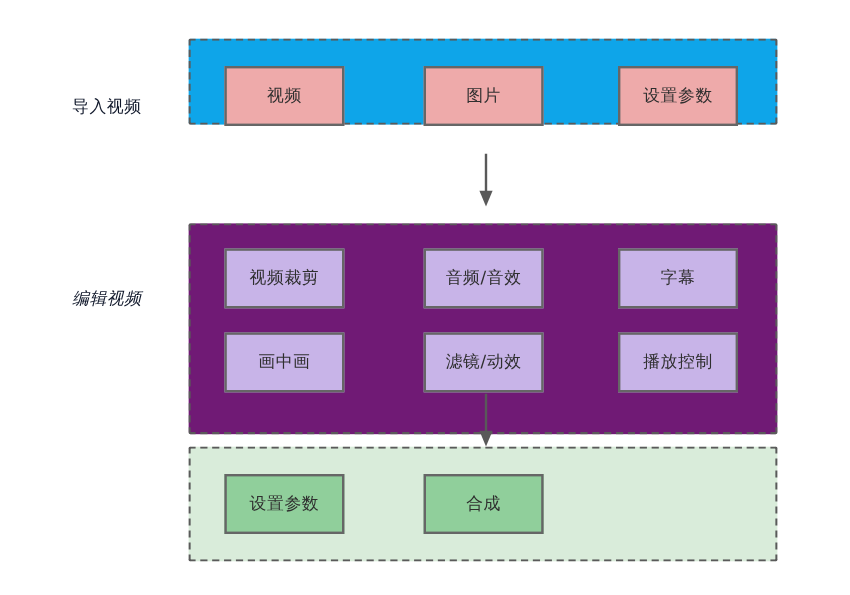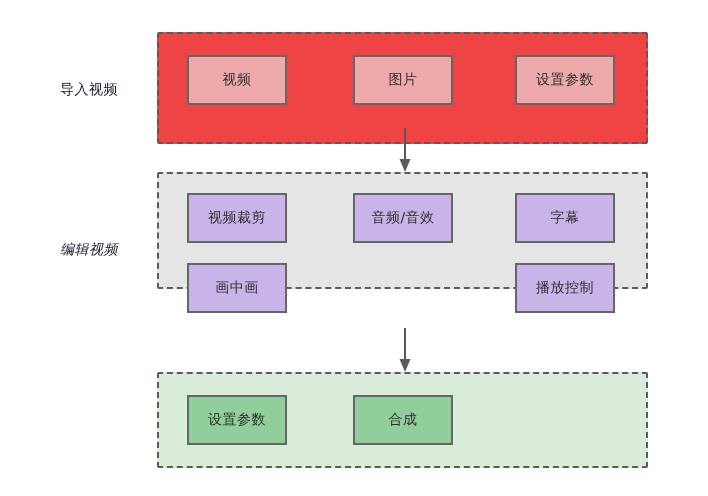--- a/index.html
+++ b/index.html
@@ -37,27 +37,27 @@
   .group {
     position: absolute;
     left: 157px;
     width: 491px;
     box-sizing: border-box;
     border: 2px dashed #5a5a5a;
     border-radius: 2px;
   }
   .group-import {
     top: 32px;
-    height: 112px;
-    background: #ef4444;
+    height: 72px;
+    background: #0ea5e9;
   }
   .group-edit {
-    top: 172px;
-    height: 117px;
-    background: #e5e5e5;
+    top: 186px;
+    height: 176px;
+    background: #701a75;
   }
   .group-export {
     top: 372px;
     height: 96px;
     background: #d9ecda;
   }
 
   
   .node {
     position: absolute;
@@ -118,20 +118,21 @@
   </div>
 
   <div class="stage-label" style="top:241px;font-style:italic;">编辑视频</div>
 
   <div class="group group-edit">
     <div class="node node-edit col-1 row-a">视频裁剪</div>
     <div class="node node-edit col-2 row-a">音频/音效</div>
     <div class="node node-edit col-3 row-a">字幕</div>
 
     <div class="node node-edit col-1 row-b">画中画</div>
+    <div class="node node-edit col-2 row-b">滤镜/动效</div>
     <div class="node node-edit col-3 row-b">播放控制</div>
   </div>
 
   <div class="arrow arrow-2">
     <svg width="14" height="45" viewBox="0 0 14 45">
       <line x1="7" y1="0" x2="7" y2="32" stroke="#595959" stroke-width="2"></line>
       <polygon points="7,44 1.5,31 12.5,31" fill="#595959"></polygon>
     </svg>
   </div>
 

